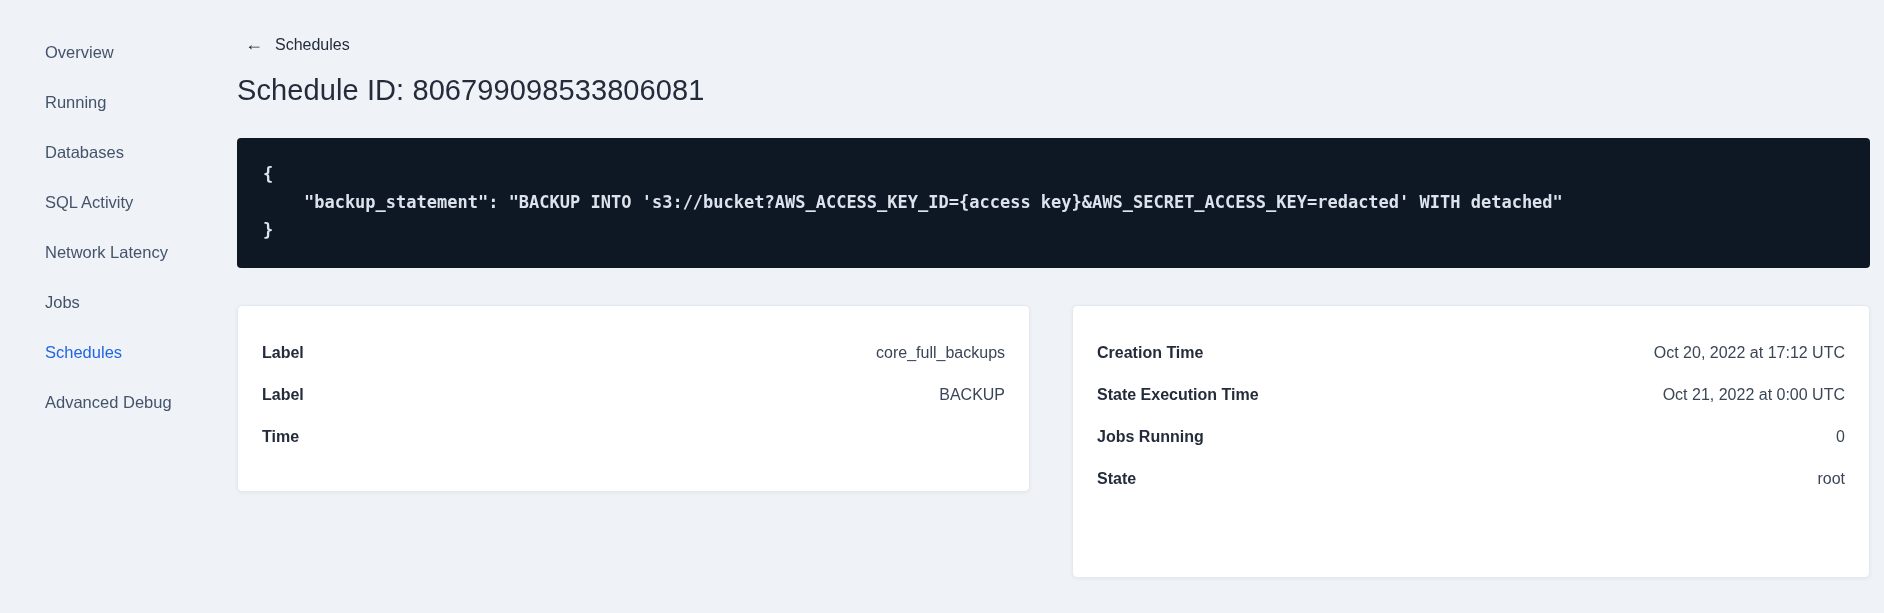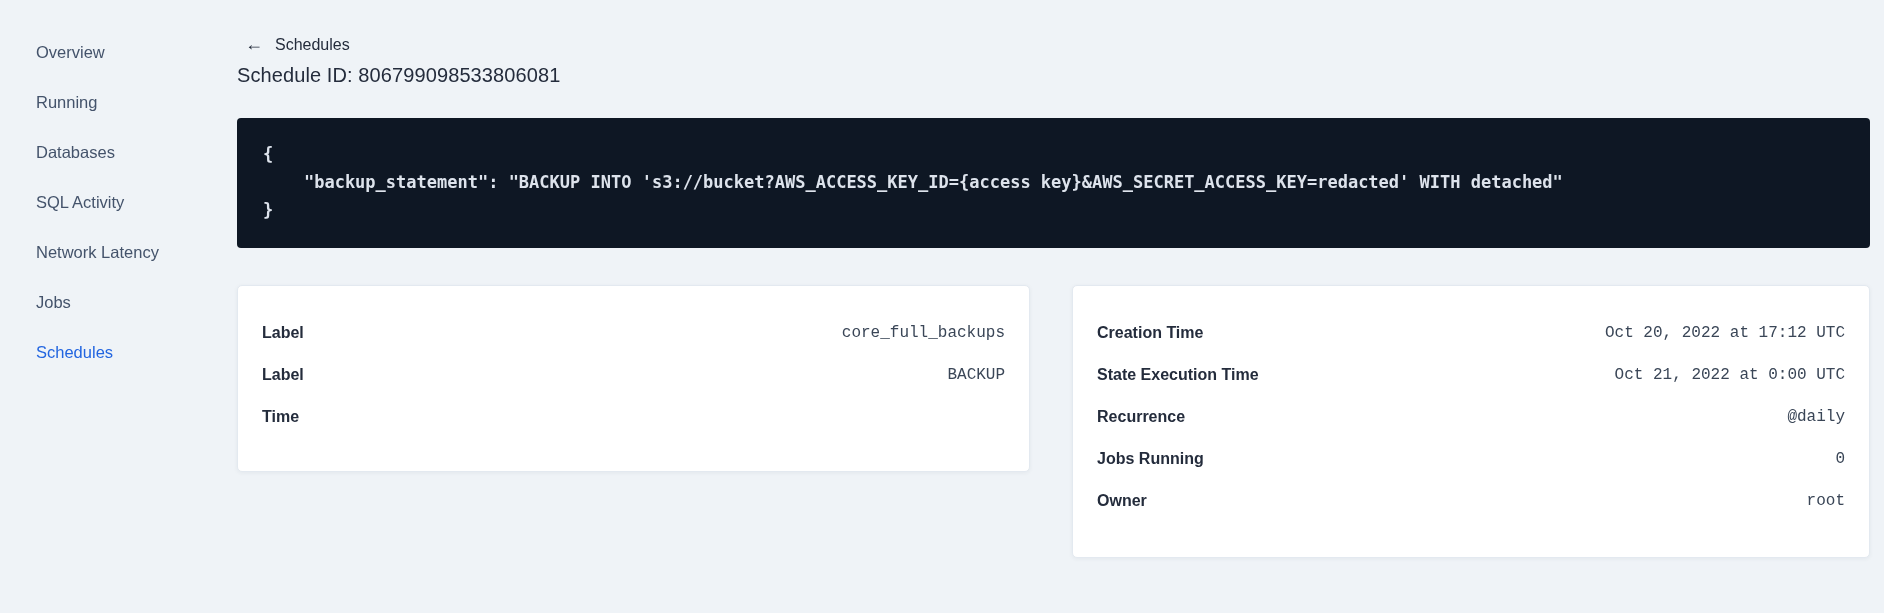--- a/index.html
+++ b/index.html
@@ -8,21 +8,21 @@
     background: #eff3f7;
     font-family: "Liberation Sans", sans-serif;
     color: #242c3c;
     position: relative;
     overflow: hidden;
   }
 
   
   .sidebar {
     position: absolute;
-    left: 4px; top: 0; bottom: 0;
+    left: 13px; top: 0; bottom: 0;
     width: 220px;
     padding-top: 27px;
   }
   .nav-item {
     height: 50px;
     display: flex;
     align-items: center;
     padding-left: 32px;
     font-size: 16.5px;
     color: #44536b;
@@ -51,22 +51,22 @@
     color: #242c3c;
     line-height: 1;
     position: relative;
     top: -1px;
   }
   .back-label {
     font-size: 16px;
     color: #242c3c;
   }
   .page-title {
-    margin-top: 10px;
-    font-size: 20px;
+    margin-top: 20px;
+    font-size: 29px;
     font-weight: 500;
     color: #242c3c;
     letter-spacing: 0.1px;
   }
 
   
   .code-block {
     margin-top: 31px;
     width: 1633px;
     height: 130px;
@@ -108,34 +108,34 @@
   }
   .detail-label {
     font-size: 16px;
     font-weight: 700;
     color: #242c3c;
   }
   .detail-value {
     font-size: 16px;
     color: #3a4657;
     text-align: left;
-    font-family: Liberation Mono, monospace;
   }
 </style>
 </head>
 <body>
 
 <nav class="sidebar">
   <div class="nav-item">Overview</div>
   <div class="nav-item">Running</div>
   <div class="nav-item">Databases</div>
   <div class="nav-item">SQL Activity</div>
   <div class="nav-item">Network Latency</div>
   <div class="nav-item">Jobs</div>
   <div class="nav-item active">Schedules</div>
+  <div class="nav-item">Advanced Debug</div>
 </nav>
 
 <main class="main">
 
   <div class="back-row">
     <span class="back-arrow">←</span>
     <span class="back-label">Schedules</span>
   </div>
 
   <h1 class="page-title">Schedule ID: 806799098533806081</h1>
@@ -166,27 +166,23 @@
     <section class="card card-right">
       <div class="detail-row">
         <span class="detail-label">Creation Time</span>
         <span class="detail-value">Oct 20, 2022 at 17:12 UTC</span>
       </div>
       <div class="detail-row">
         <span class="detail-label">State Execution Time</span>
         <span class="detail-value">Oct 21, 2022 at 0:00 UTC</span>
       </div>
       <div class="detail-row">
-        <span class="detail-label">Recurrence</span>
-        <span class="detail-value">@daily</span>
-      </div>
-      <div class="detail-row">
         <span class="detail-label">Jobs Running</span>
         <span class="detail-value">0</span>
       </div>
       <div class="detail-row">
-        <span class="detail-label">Owner</span>
+        <span class="detail-label">State</span>
         <span class="detail-value">root</span>
       </div>
     </section>
 
   </div>
 </main>
 
 </body></html>

